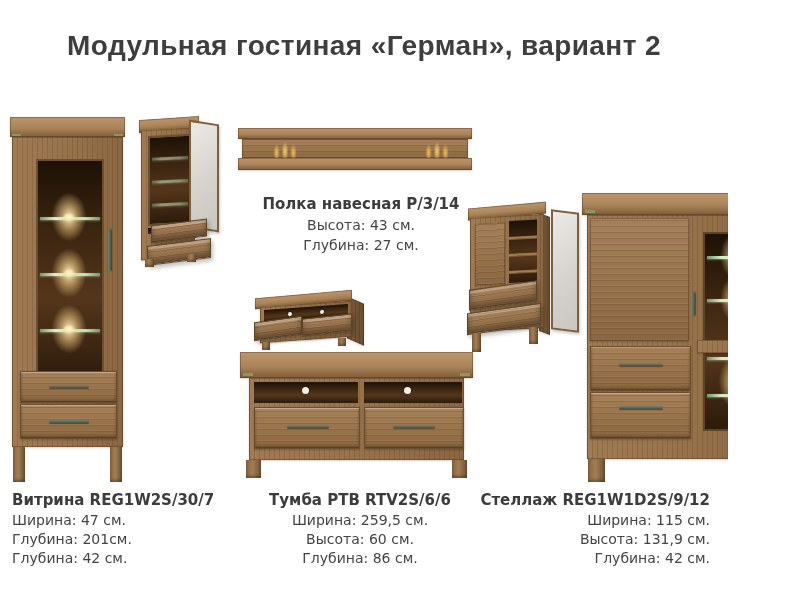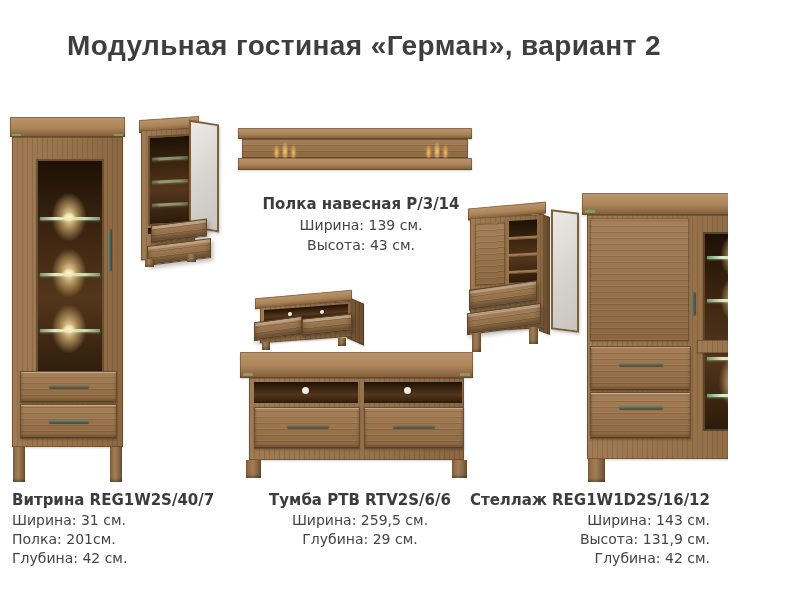--- a/index.html
+++ b/index.html
@@ -107,22 +107,22 @@
   <div class="abs" style="left:238px;top:128px;width:234px;height:42px;">
     <div class="abs wood-top frame" style="left:0;top:0;width:234px;height:11px;"></div>
     <div class="abs wood frame" style="left:4px;top:11px;width:226px;height:19px;"></div>
     <div class="abs flame" style="left:32px;top:11px;width:30px;height:19px;"></div>
     <div class="abs flame" style="left:184px;top:11px;width:30px;height:19px;"></div>
     <div class="abs wood-top frame" style="left:0;top:30px;width:234px;height:12px;"></div>
   </div>
 
   <div class="spec spec-center spec-shelf" style="left:236px;top:194px;width:250px;">
     <div class="name">Полка навесная Р/3/14</div>
-    <div>Ширина: 139 см.</div>
     <div>Высота: 43 см.</div>
+    <div>Глубина: 27 см.</div>
   </div>
 
   <div class="abs" style="left:252px;top:290px;width:120px;height:62px;">
     <div class="abs wood-dark frame" style="left:95px;top:10px;width:17px;height:42px;transform:skewY(24deg);"></div>
     <div class="abs wood-top frame" style="left:3px;top:4px;width:97px;height:11px;transform:skewY(-5deg);"></div>
     <div class="abs wood-v frame" style="left:8px;top:14px;width:92px;height:36px;transform:skewY(-4deg);">
       <div class="abs interior" style="left:4px;top:3px;width:84px;height:12px;">
         <div class="abs dot" style="left:24px;top:4px;width:4px;height:4px;"></div>
         <div class="abs dot" style="left:56px;top:4px;width:4px;height:4px;"></div>
       </div>
@@ -199,32 +199,33 @@
       <div class="abs core" style="left:23px;top:16px;width:18px;height:12px;"></div>
       <div class="abs core" style="left:23px;top:59px;width:18px;height:12px;"></div>
       <div class="abs core" style="left:23px;top:142px;width:18px;height:12px;"></div>
     </div>
     <div class="abs wood-v frame" style="left:115px;top:147px;width:76px;height:13px;"></div>
     <div class="abs leg" style="left:6px;top:266px;width:17px;height:23px;"></div>
     <div class="abs leg" style="right:6px;top:266px;width:17px;height:23px;"></div>
   </div>
 
   <div class="spec" style="left:12px;top:491px;">
-    <div class="name">Витрина REG1W2S/40/7</div>
-    <div>Ширина: 31 см.</div>
-    <div>Полка: 201см.</div>
+    <div class="name">Витрина REG1W2S/30/7</div>
+    <div>Ширина: 47 см.</div>
+    <div>Глубина: 201см.</div>
     <div>Глубина: 42 см.</div>
   </div>
 
   <div class="spec spec-center" style="left:245px;top:491px;width:230px;">
     <div class="name">Тумба РТВ RTV2S/6/6</div>
     <div>Ширина: 259,5 см.</div>
-    <div>Глубина: 29 см.</div>
+    <div>Высота: 60 см.</div>
+    <div>Глубина: 86 см.</div>
   </div>
 
   <div class="spec spec-right" style="right:18px;top:491px;width:260px;">
-    <div class="name">Стеллаж REG1W1D2S/16/12</div>
-    <div>Ширина: 143 см.</div>
+    <div class="name">Стеллаж REG1W1D2S/9/12</div>
+    <div>Ширина: 115 см.</div>
     <div>Высота: 131,9 см.</div>
     <div>Глубина: 42 см.</div>
   </div>
 
 </div>
 
 </body></html>

